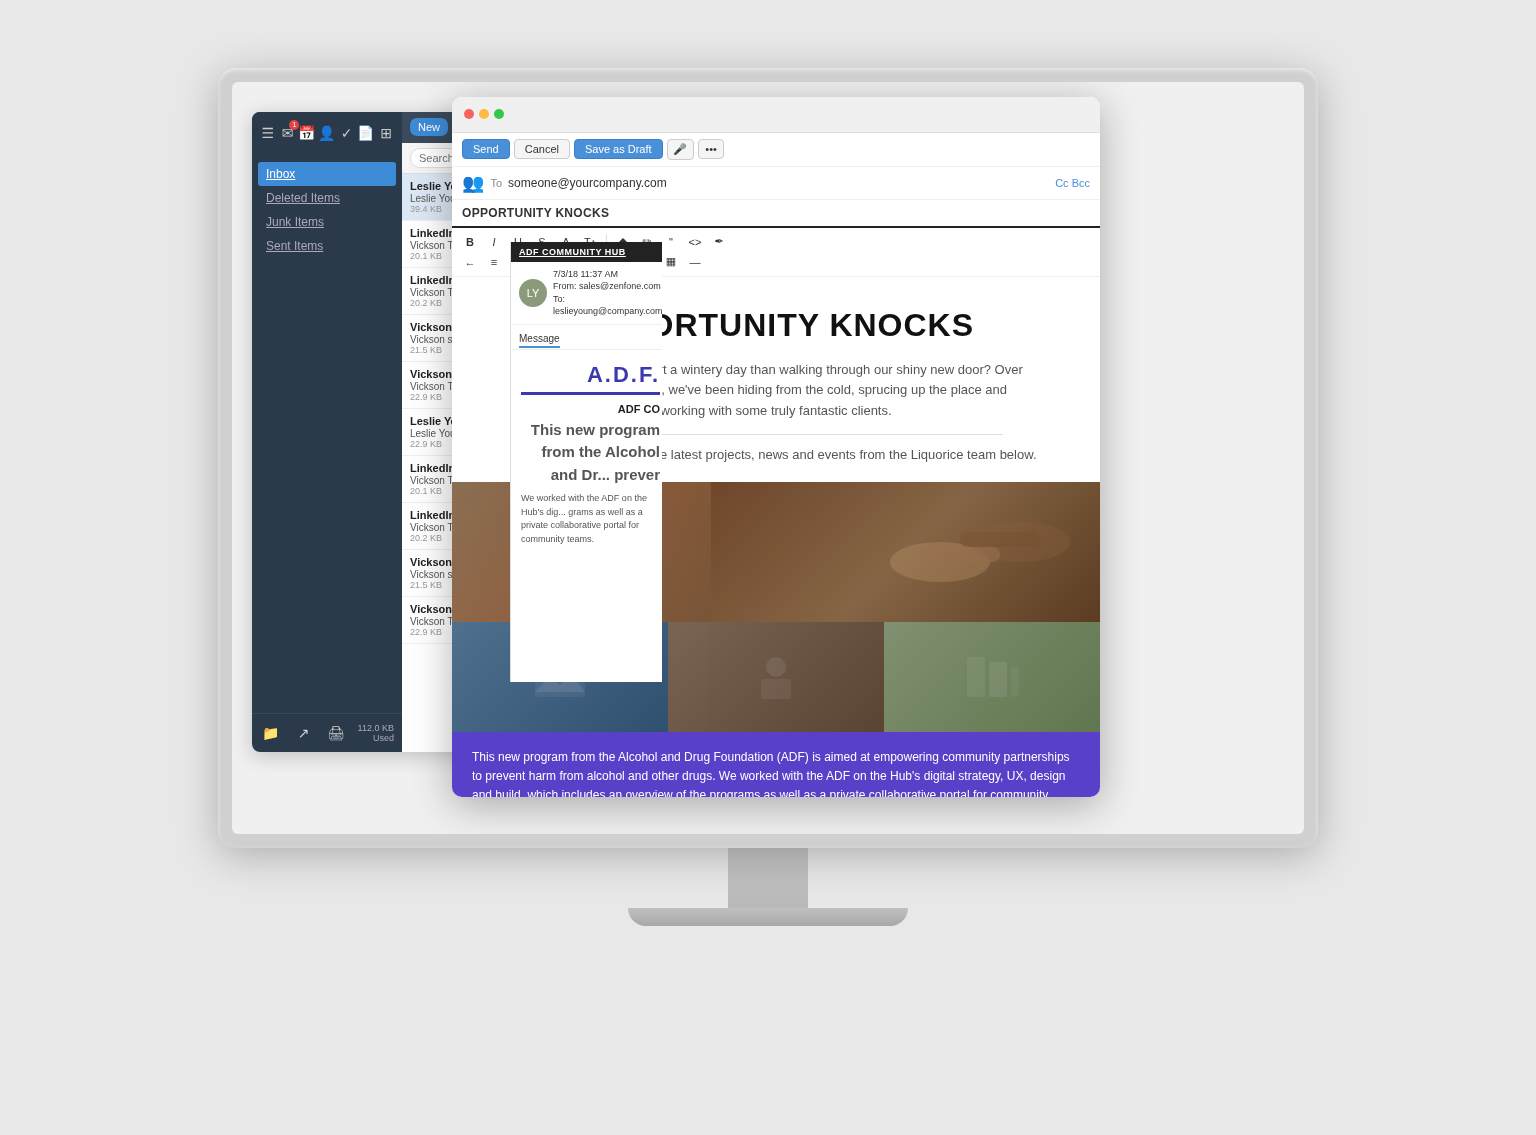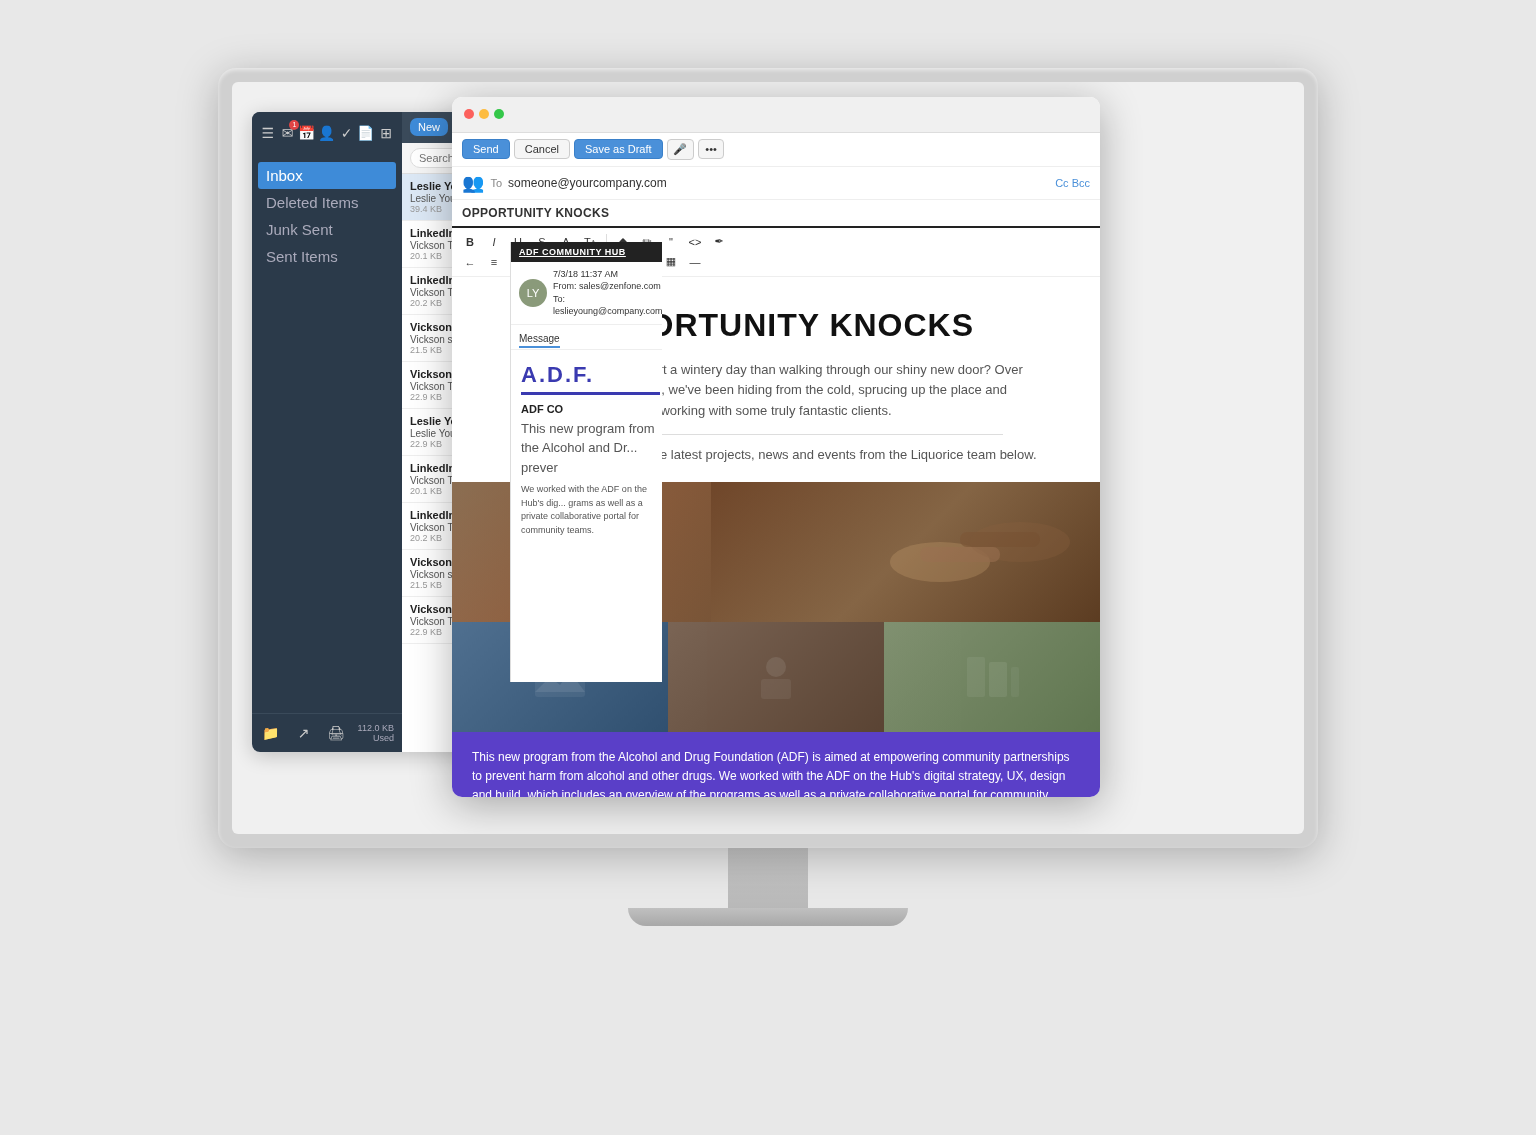--- a/index.html
+++ b/index.html
@@ -124,23 +124,24 @@
       justify-content: center;
     }
 
     .sidebar-nav {
       flex: 1;
       padding: 8px 0;
     }
 
     .sidebar-nav-item {
       padding: 5px 14px;
-      font-size: 15px;
+      font-size: 12px;
       color: #aab;
       cursor: pointer;
+      text-decoration: underline;
     }
     .sidebar-nav-item.active {
       background: #3e8bd8;
       color: #fff;
       border-radius: 3px;
       margin: 0 6px;
       padding: 5px 8px;
     }
 
     .sidebar-footer {
@@ -470,21 +471,21 @@
             <div class="sidebar-icon">📅</div>
             <div class="sidebar-icon">👤</div>
             <div class="sidebar-icon">✓</div>
             <div class="sidebar-icon">📄</div>
             <div class="sidebar-icon">⊞</div>
           </div>
 
           <div class="sidebar-nav">
             <div class="sidebar-nav-item active">Inbox</div>
             <div class="sidebar-nav-item">Deleted Items</div>
-            <div class="sidebar-nav-item">Junk Sent</div>
+            <div class="sidebar-nav-item">Junk Items</div>
             <div class="sidebar-nav-item">Sent Items</div>
           </div>
 
           <div class="sidebar-footer">
             <div class="sidebar-icon">📁</div>
             <div class="sidebar-icon">↗</div>
             <div class="sidebar-icon">🖨</div>
             <div class="storage-info">112.0 KB<br>Used</div>
           </div>
         </div>
@@ -621,24 +622,24 @@
             <div style="width:28px;height:28px;border-radius:50%;background:#8a9a7a;flex-shrink:0;display:flex;align-items:center;justify-content:center;font-size:11px;color:#fff;">LY</div>
             <div style="font-size:9px;color:#333;line-height:1.4;">
               <div>7/3/18 11:37 AM</div>
               <div>From: <span>sales@zenfone.com</span></div>
               <div>To: <span>leslieyoung@company.com</span></div>
             </div>
           </div>
           <div style="padding:3px 8px;border-bottom:1px solid #eee;">
             <span style="font-size:10px;color:#333;border-bottom:2px solid #4a90d9;padding-bottom:2px;">Message</span>
           </div>
-          <div style="padding:12px 10px 6px;">
+          <div style="padding:12px 10px 6px;text-align:right;">
             <div style="font-size:22px;font-weight:900;color:#3a3ab0;letter-spacing:2px;border-bottom:3px solid #3a3ab0;padding-bottom:4px;margin-bottom:8px;">A.D.F.</div>
             <div style="font-size:11px;font-weight:700;color:#222;margin-bottom:4px;">ADF CO</div>
-            <div style="font-size:13px;color:#555;line-height:1.5;">This new program from the Alcohol and Dr... prever</div>
+            <div style="font-size:15px;color:#555;line-height:1.5;font-weight:bold;">This new program from the Alcohol and Dr... prever</div>
           </div>
           <div style="padding:0 10px;font-size:9px;color:#555;line-height:1.5;">We worked with the ADF on the Hub's dig... grams as well as a private collaborative portal for community teams.</div>
         </div>
       </div>
 
       <div class="compose-window">
 
         <div class="compose-titlebar">
           <div class="window-dots">
             <div class="dot dot-red"></div>

